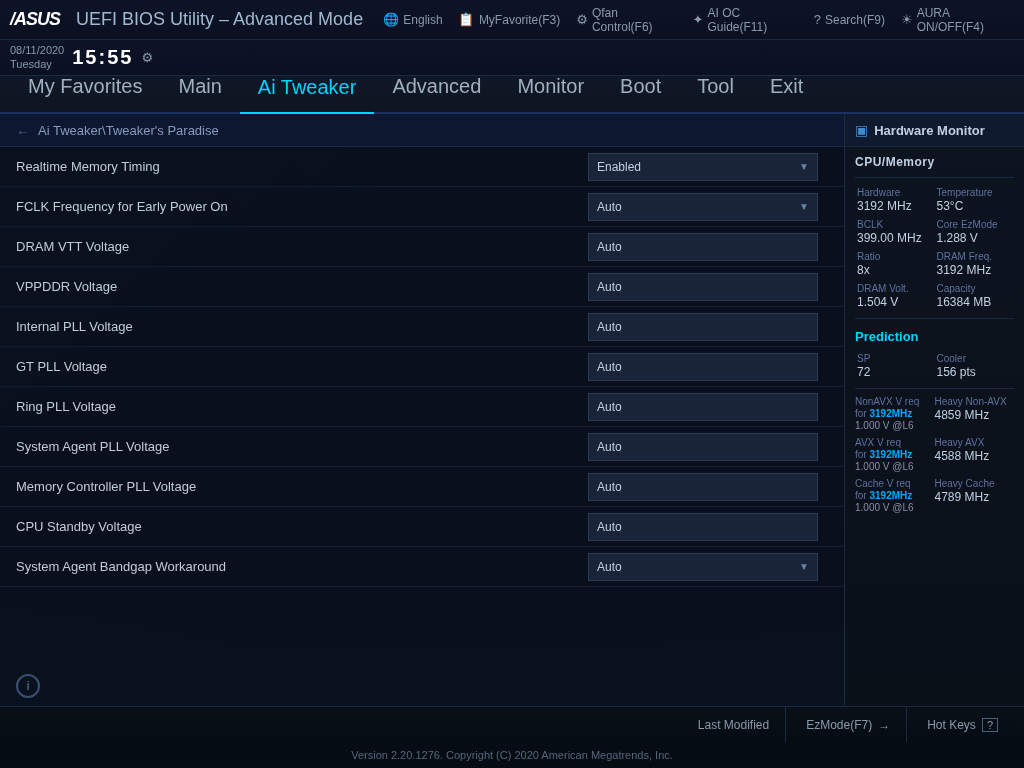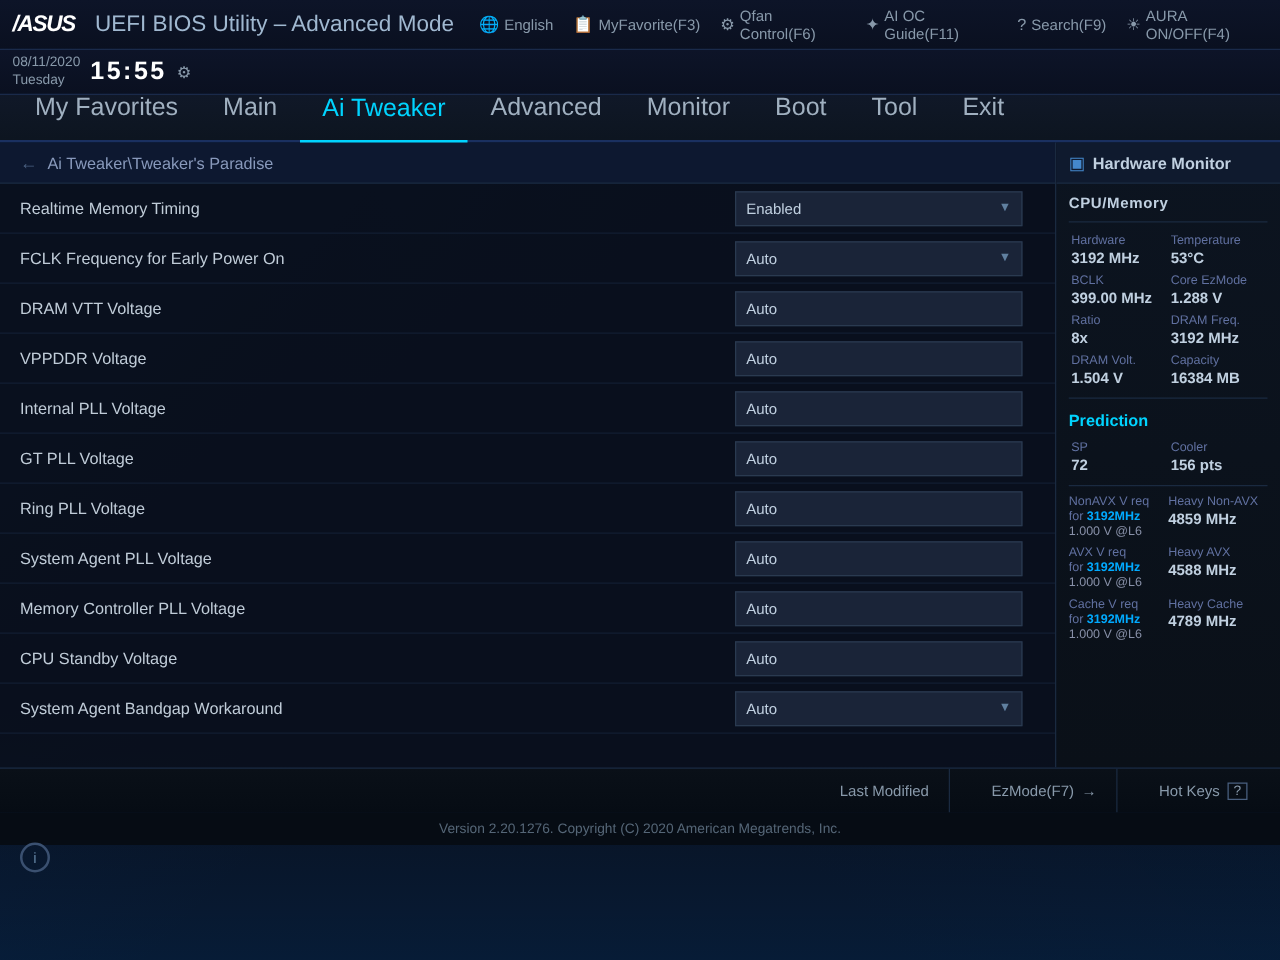--- a/index.html
+++ b/index.html
@@ -33,21 +33,21 @@
       height: 200px;
       background: linear-gradient(to top, rgba(0,60,120,0.3), transparent);
       pointer-events: none;
       z-index: 0;
     }
 
     .screen {
       position: relative;
       z-index: 1;
       width: 1024px;
-      height: 676px;
+      height: 768px;
       display: flex;
       flex-direction: column;
     }
 
     
     .header {
       display: flex;
       align-items: center;
       background: linear-gradient(180deg, #0d1428 0%, #0a1020 100%);
       padding: 0 10px;
@@ -312,21 +312,21 @@
 
     .monitor-label {
       color: #6070a0;
       font-size: 10px;
       margin-bottom: 1px;
     }
 
     .monitor-value {
       color: #c0d0e0;
       font-size: 12px;
-      font-weight: bold;
+      font-weight: normal;
     }
 
     .prediction-title {
       color: #00d4ff;
       font-size: 13px;
       font-weight: bold;
       padding: 6px 10px 4px;
     }
 
     .prediction-row {
@@ -345,21 +345,21 @@
 
     
     .status-bar {
       height: 36px;
       background: linear-gradient(180deg, #0a1018 0%, #060c14 100%);
       border-top: 1px solid #1a2a40;
       display: flex;
       align-items: center;
       justify-content: flex-end;
       padding: 0 10px;
-      gap: 17px;
+      gap: 4px;
       flex-shrink: 0;
     }
 
     .status-item {
       display: flex;
       align-items: center;
       gap: 6px;
       padding: 0 16px;
       border-right: 1px solid #1a2a40;
       height: 100%;

